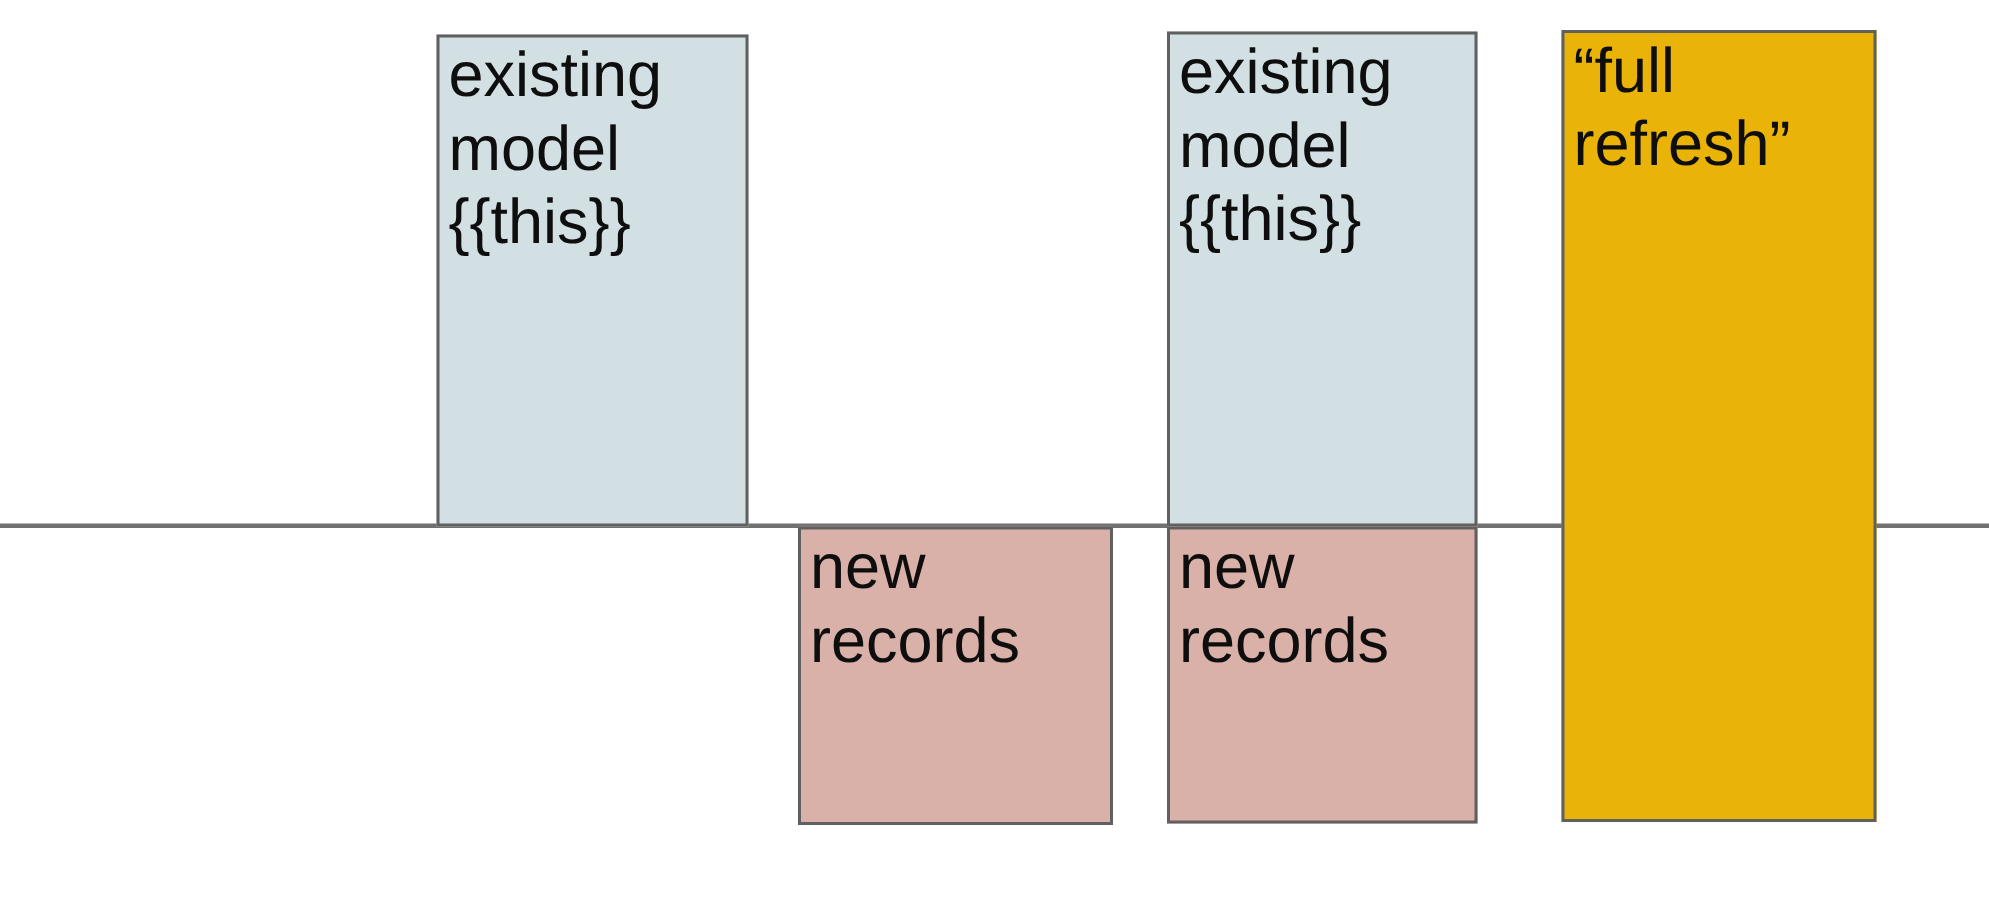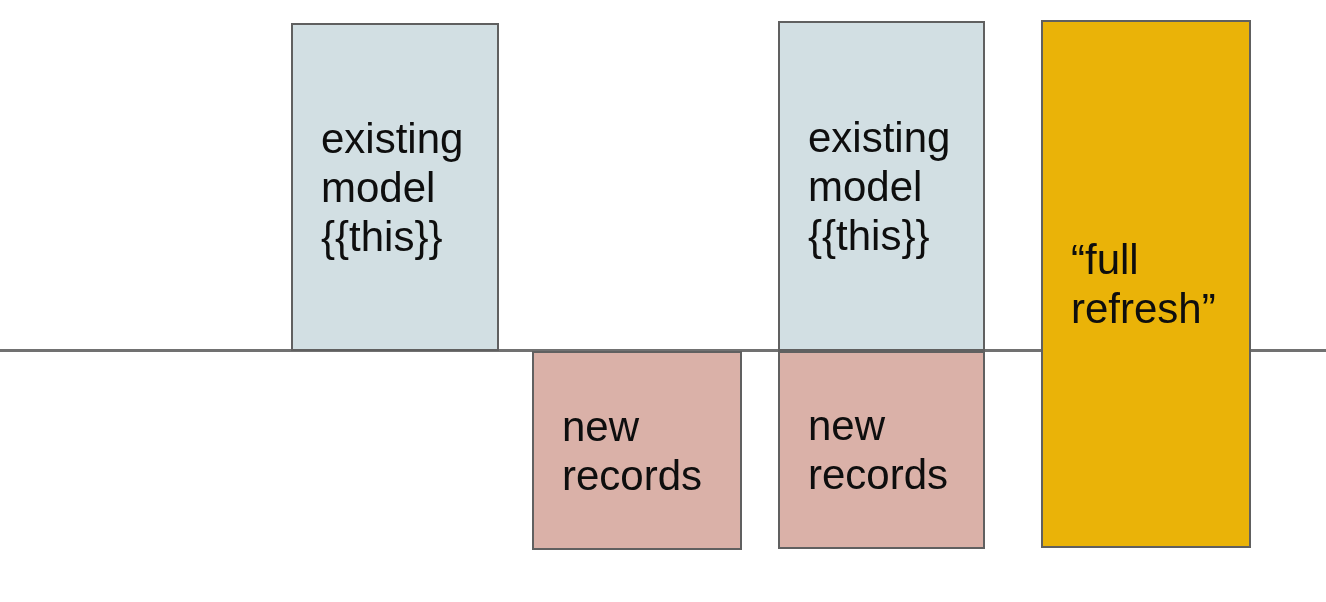--- a/index.html
+++ b/index.html
@@ -27,23 +27,22 @@
     width:1326px;
     height:3px;
     background:var(--line-color);
     z-index:2;
   }
   .box{
     position:absolute;
     box-sizing:border-box;
     border:2px solid var(--border-color);
     display:flex;
-    align-items:center;
     z-index:3;
-    padding-left:28px;
+    padding-left:6px;
     padding-right:18px;
   }
   .box-label{
     font-size:42px;
     line-height:49px;
     color:var(--text-color);
     letter-spacing:0;
     word-spacing:0;
   }
   

